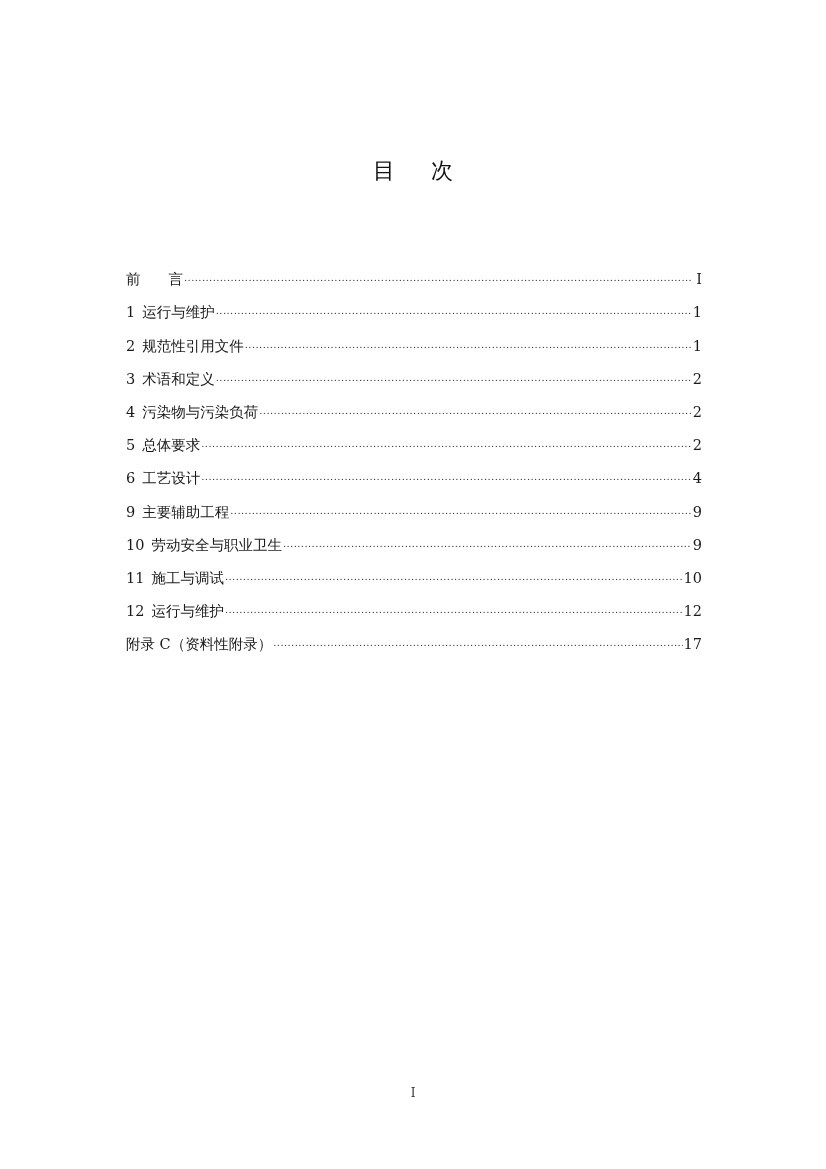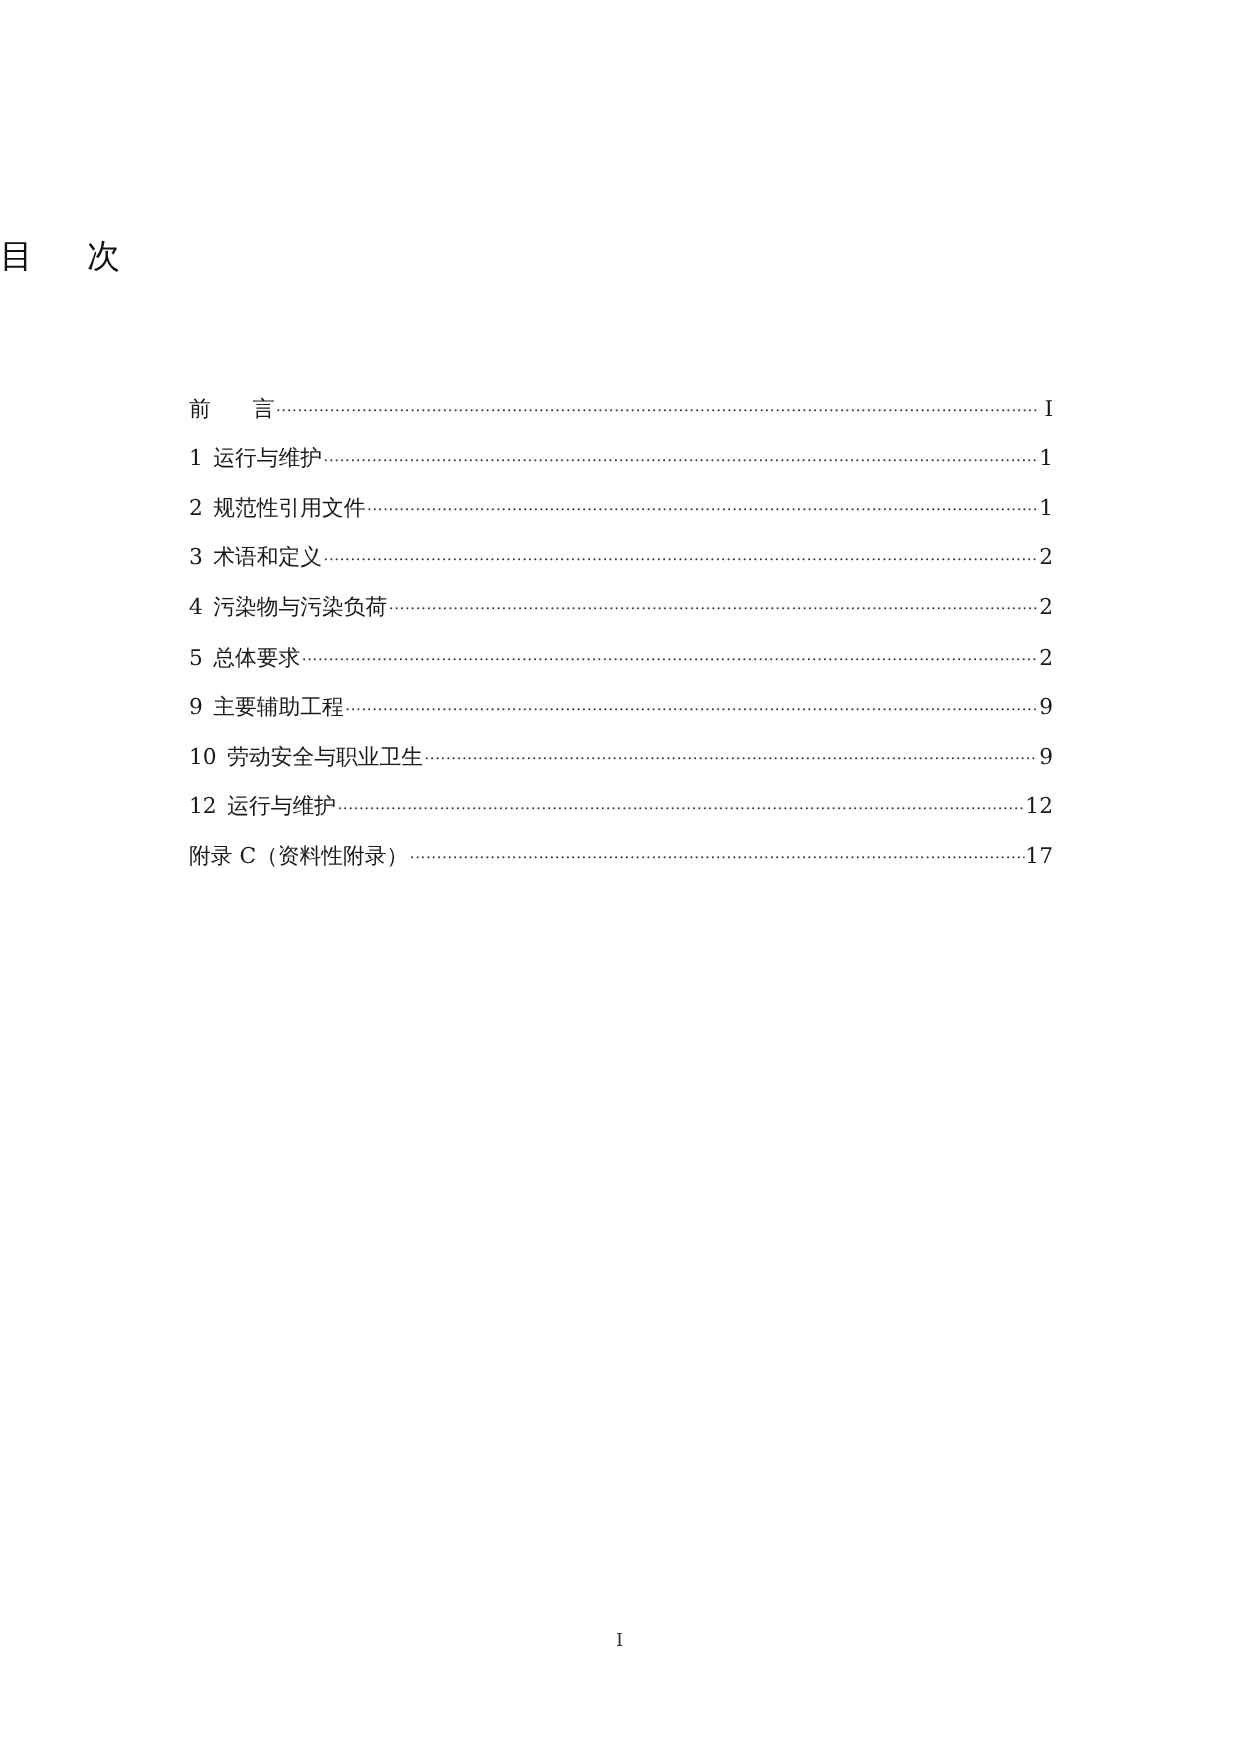--- a/index.html
+++ b/index.html
@@ -19,42 +19,42 @@
       position: absolute;
       left: 0; top: 0;
       width: 826px; height: 1169px;
       background: #ffffff;
     }
     .toc-title {
       position: absolute;
       left: 0;
       width: 826px;
       top: 156px;
-      text-align: left;
+      text-align: center;
       font-family: Liberation Serif, serif;
       font-size: 22px;
       letter-spacing: 0;
       color: #111;
     }
     .toc-title span.gap {
       display: inline-block;
       width: 36px;
     }
     .toc-list {
       position: absolute;
       left: 126px;
       top: 256px;
       width: 576px;
       margin: 0;
       padding: 0;
       list-style: none;
     }
     .toc-item {
       display: flex;
-      align-items: center;
+      align-items: flex-end;
       height: 33.2px;
       font-size: 14.5px;
       line-height: 20px;
       white-space: nowrap;
     }
     .toc-label {
       flex: 0 0 auto;
     }
     .toc-label .num {
       margin-right: 7px;
@@ -131,35 +131,45 @@
       <span class="toc-leader"></span>
       <span class="toc-page">2</span>
     </li>
 
     <li class="toc-item">
       <span class="toc-label"><span class="num">5</span><span>总体要求</span></span>
       <span class="toc-leader"></span>
       <span class="toc-page">2</span>
     </li>
 
+    <li class="toc-item">
+      <span class="toc-label"><span class="num">6</span><span>工艺设计</span></span>
+      <span class="toc-leader"></span>
+      <span class="toc-page">4</span>
+    </li>
 
 
 
     <li class="toc-item">
       <span class="toc-label"><span class="num">9</span><span>主要辅助工程</span></span>
       <span class="toc-leader"></span>
       <span class="toc-page">9</span>
     </li>
 
     <li class="toc-item">
       <span class="toc-label"><span class="num">10</span><span>劳动安全与职业卫生</span></span>
       <span class="toc-leader"></span>
       <span class="toc-page">9</span>
     </li>
 
+    <li class="toc-item">
+      <span class="toc-label"><span class="num">11</span><span>施工与调试</span></span>
+      <span class="toc-leader"></span>
+      <span class="toc-page">10</span>
+    </li>
 
     <li class="toc-item">
       <span class="toc-label"><span class="num">12</span><span>运行与维护</span></span>
       <span class="toc-leader"></span>
       <span class="toc-page">12</span>
     </li>
 
 
 
     <li class="toc-item">

